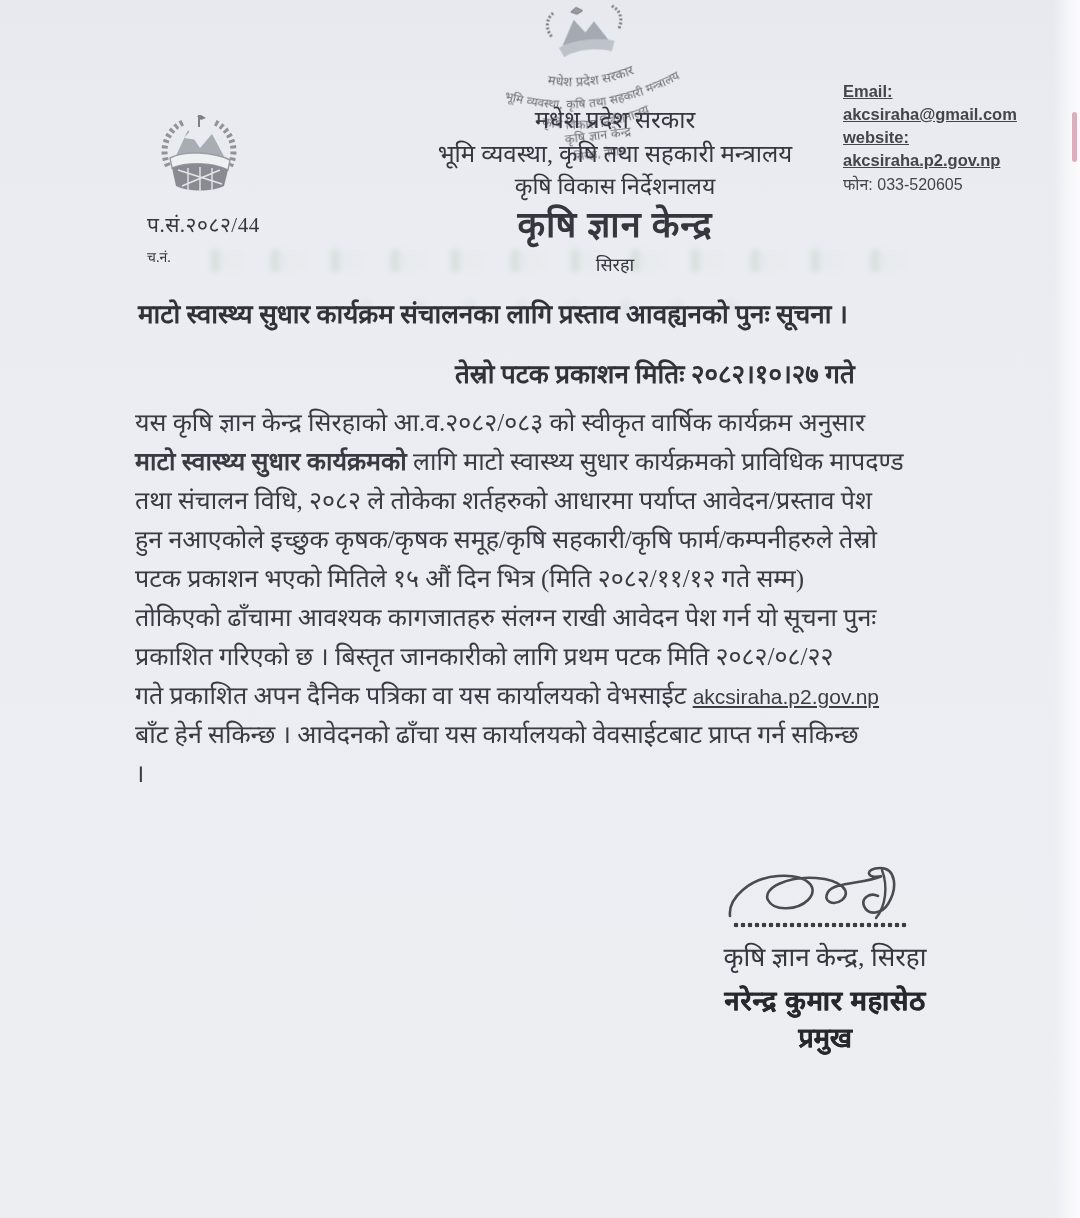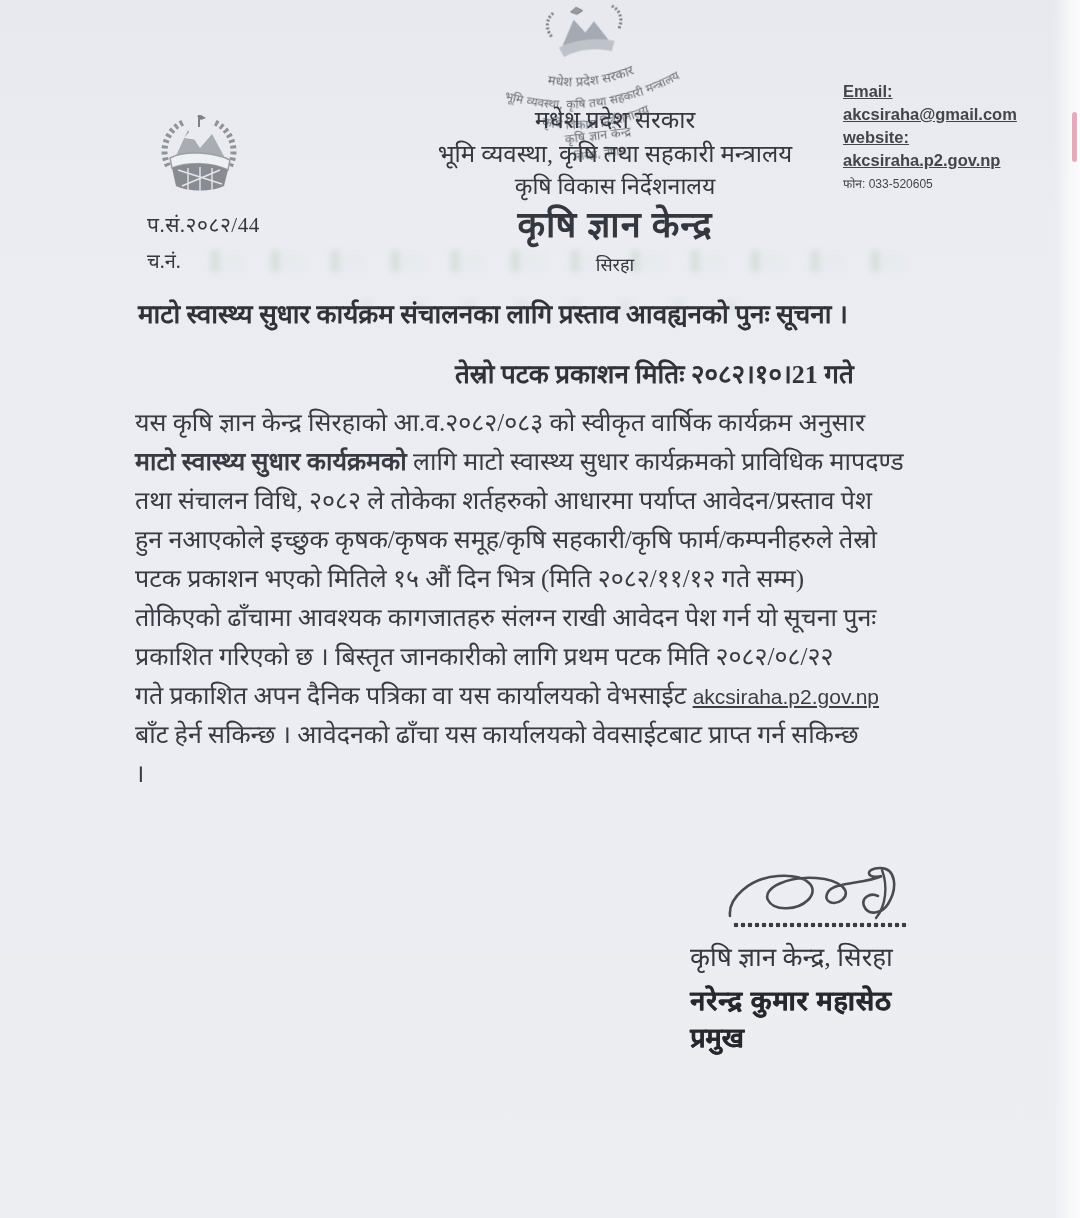--- a/index.html
+++ b/index.html
@@ -27,25 +27,25 @@
   
   .left-emblem{position:absolute;left:154px;top:114px;width:90px;height:82px;filter:blur(.4px) grayscale(.2);}
 
   
   .stamp{position:absolute;left:452px;top:2px;width:280px;height:170px;
     transform:rotate(-7deg);opacity:.88;filter:blur(.3px);}
   .stamp text{font-family:"DejaVu Sans", sans-serif;fill:#55585f;}
 
   
   .ref-line{position:absolute;left:147px;top:210px;font-size:21px;letter-spacing:.5px;}
-  .ch-line{position:absolute;left:147px;top:247px;font-size:20px;}
+  .ch-line{position:absolute;left:147px;top:247px;font-size:14px;}
   .contact{position:absolute;left:843px;top:80px;width:215px;line-height:23px;
     font-family:"Liberation Sans", sans-serif;font-size:16.5px;font-weight:bold;color:#43454b;}
   .contact .u{text-decoration:underline;}
-  .contact .phone{font-weight:normal;font-size:12px;margin-top:1px;}
+  .contact .phone{font-weight:normal;font-size:16px;margin-top:1px;}
 
   .hdr-center{position:absolute;left:150px;right:0;text-align:center;}
   .gov1{top:102px;font-size:24px;}
   .gov2{top:136px;font-size:24px;}
   .gov3{top:169px;font-size:23px;}
   .office{top:199px;font-size:36px;font-weight:bold;letter-spacing:1px;}
   .loc{top:252px;font-size:18px;}
   .hdr-center,.title,.subtitle,.bline{white-space:nowrap;}
 
   .title{position:absolute;left:138px;top:295px;font-size:26px;font-weight:bold;color:#303238;}
@@ -55,21 +55,21 @@
   .body-text{position:absolute;left:135px;top:403px;width:840px;font-size:25px;color:#393b42;}
   .bline{height:39px;line-height:39px;}
   .semibold{font-weight:bold;}
   .url{font-family:"Liberation Sans", sans-serif;font-size:21px;text-decoration:underline;color:#3b3d44;text-align:center;}
 
   
   .sig-svg{position:absolute;left:716px;top:858px;width:210px;height:78px;opacity:.85;}
   .sig-dots{position:absolute;left:733px;top:922px;width:176px;height:7px;
     background-image:radial-gradient(circle at 3px 3px,#3c3d42 2.1px,rgba(0,0,0,0) 2.6px);
     background-size:7px 7px;background-repeat:repeat-x;}
-  .sig-block{position:absolute;left:690px;top:938px;width:270px;font-family:Liberation Serif, serif;}
+  .sig-block{position:absolute;left:690px;top:938px;width:270px;text-align:center;font-family:Liberation Serif, serif;}
   .sig-office{font-size:26px;margin-bottom:7px;}
   .sig-name{font-size:27px;font-weight:800;color:#27282d;text-shadow:.6px 0 0 #27282d;letter-spacing:1px;}
   .sig-post{font-size:27px;font-weight:800;color:#27282d;margin-top:0;text-shadow:.4px 0 0 #27282d;}
   .sig-level{font-size:21px;font-weight:800;color:#27282d;margin-top:2px;text-shadow:.4px 0 0 #27282d;}
 </style>
 </head>
 <body>
 
 <div class="page">
 
@@ -122,21 +122,21 @@
     <div class="phone">फोन: 033-520605</div>
   </div>
 
   <div class="hdr-center gov1" style="position:absolute;">मधेश प्रदेश सरकार</div>
   <div class="hdr-center gov2" style="position:absolute;">भूमि व्यवस्था, कृषि तथा सहकारी मन्त्रालय</div>
   <div class="hdr-center gov3" style="position:absolute;">कृषि विकास निर्देशनालय</div>
   <div class="hdr-center office" style="position:absolute;">कृषि ज्ञान केन्द्र</div>
   <div class="hdr-center loc" style="position:absolute;">सिरहा</div>
 
   <div class="title">माटो स्वास्थ्य सुधार कार्यक्रम संचालनका लागि प्रस्ताव आवह्यनको पुनः सूचना ।</div>
-  <div class="subtitle">तेस्रो पटक प्रकाशन मितिः २०८२।१०।21 गते</div>
+  <div class="subtitle">तेस्रो पटक प्रकाशन मितिः २०८२।१०।२७ गते</div>
 
   <div class="body-text">
     <div class="bline">यस कृषि ज्ञान केन्द्र सिरहाको आ.व.२०८२/०८३ को स्वीकृत वार्षिक कार्यक्रम अनुसार</div>
     <div class="bline"><span class="semibold">माटो स्वास्थ्य सुधार कार्यक्रमको</span><span> लागि माटो स्वास्थ्य सुधार कार्यक्रमको प्राविधिक मापदण्ड</span></div>
     <div class="bline">तथा संचालन विधि, २०८२ ले तोकेका शर्तहरुको आधारमा पर्याप्त आवेदन/प्रस्ताव पेश</div>
     <div class="bline">हुन नआएकोले इच्छुक कृषक/कृषक समूह/कृषि सहकारी/कृषि फार्म/कम्पनीहरुले तेस्रो</div>
     <div class="bline">पटक प्रकाशन भएको मितिले १५ औं दिन भित्र (मिति २०८२/११/१२ गते सम्म)</div>
     <div class="bline">तोकिएको ढाँचामा आवश्यक कागजातहरु संलग्न राखी आवेदन पेश गर्न यो सूचना पुनः</div>
     <div class="bline">प्रकाशित गरिएको छ । बिस्तृत जानकारीको लागि प्रथम पटक मिति २०८२/०८/२२</div>
     <div class="bline"><span>गते प्रकाशित अपन दैनिक पत्रिका वा यस कार्यालयको वेभसाईट </span><span class="url">akcsiraha.p2.gov.np</span></div>

